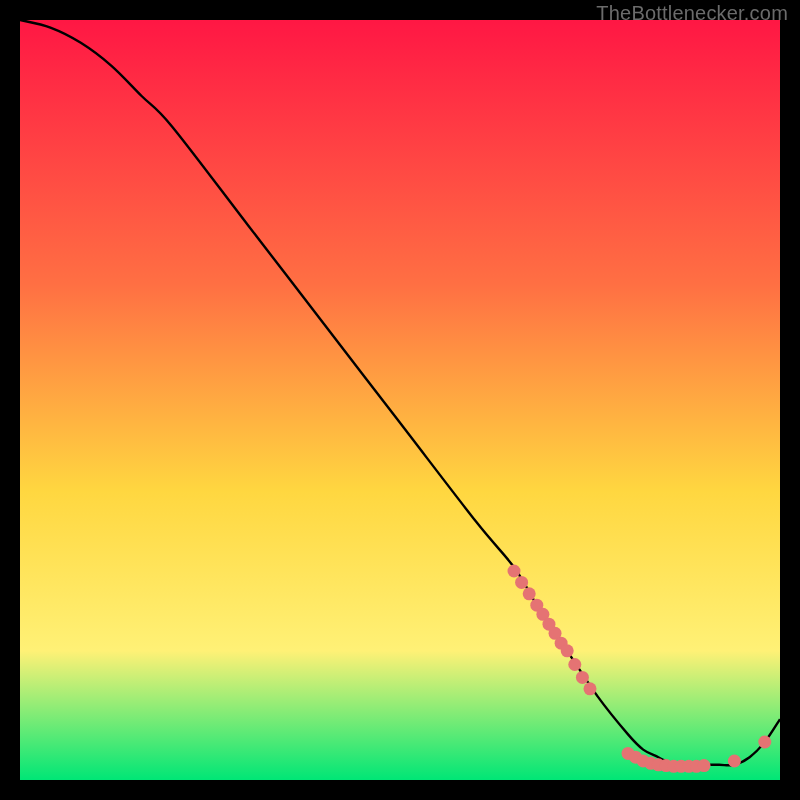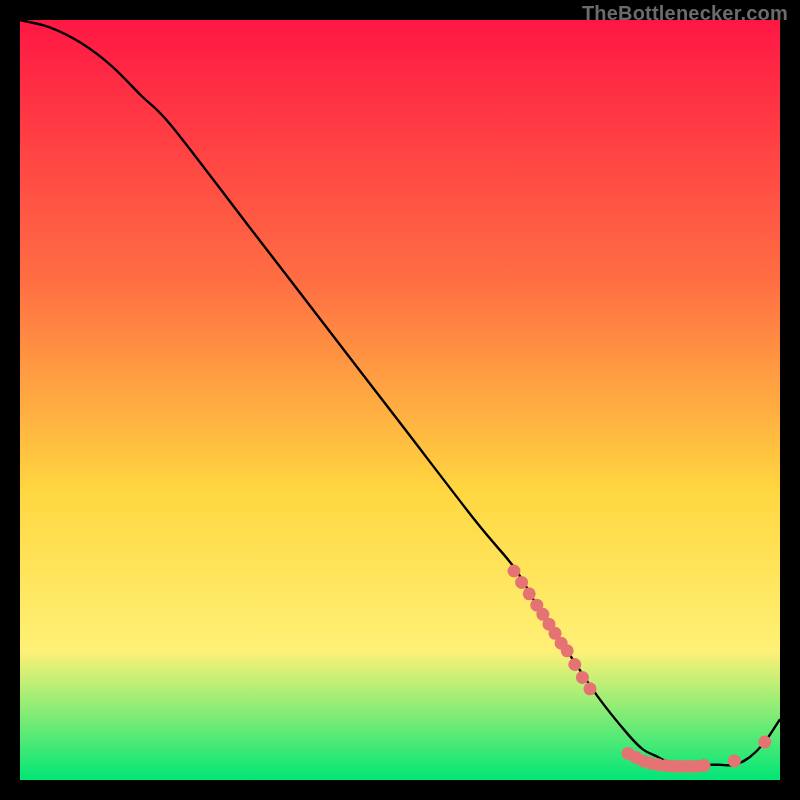--- a/index.html
+++ b/index.html
@@ -23,21 +23,21 @@
     top: 20px;
     width: 760px;
     height: 760px;
   }
   .watermark {
     position: absolute;
     top: 2px;
     right: 12px;
     color: #6b6b6b;
     font-size: 20px;
-    font-weight: 700;
+    font-weight: 400;
     letter-spacing: 0.2px;
     user-select: none;
   }
 </style>
 </head>
 <body>
 
 <div class="stage">
   <div class="watermark">TheBottlenecker.com</div>
 

